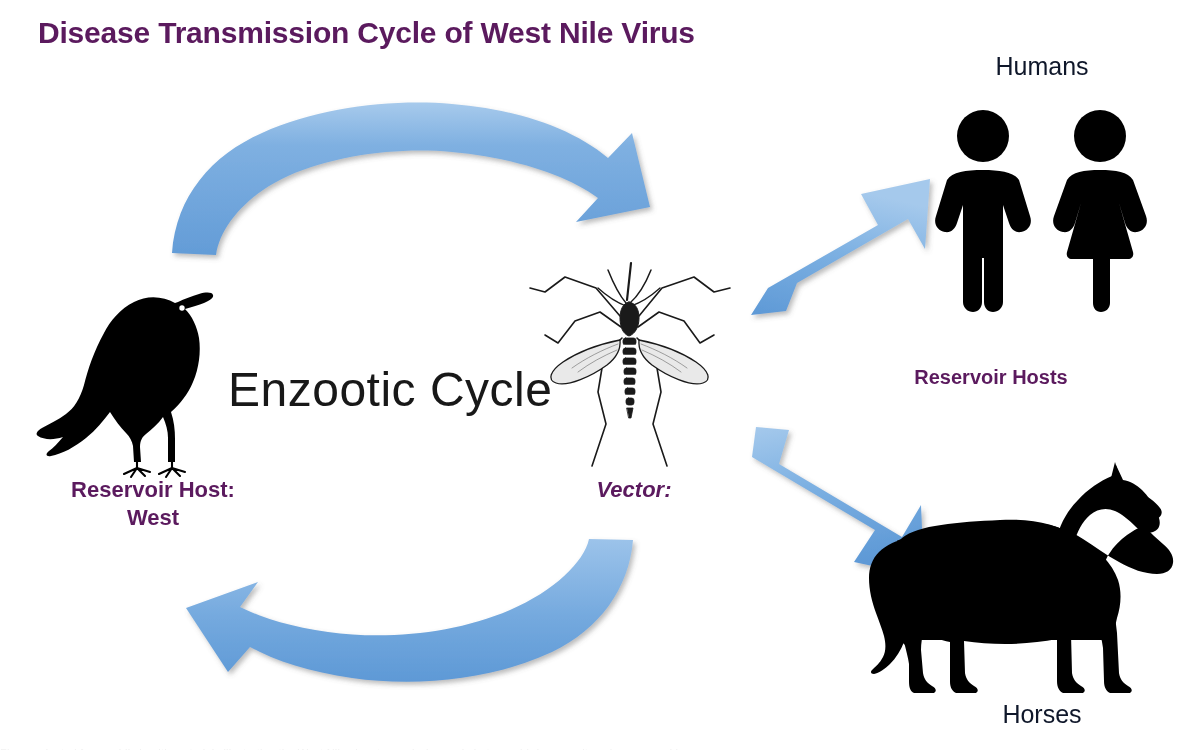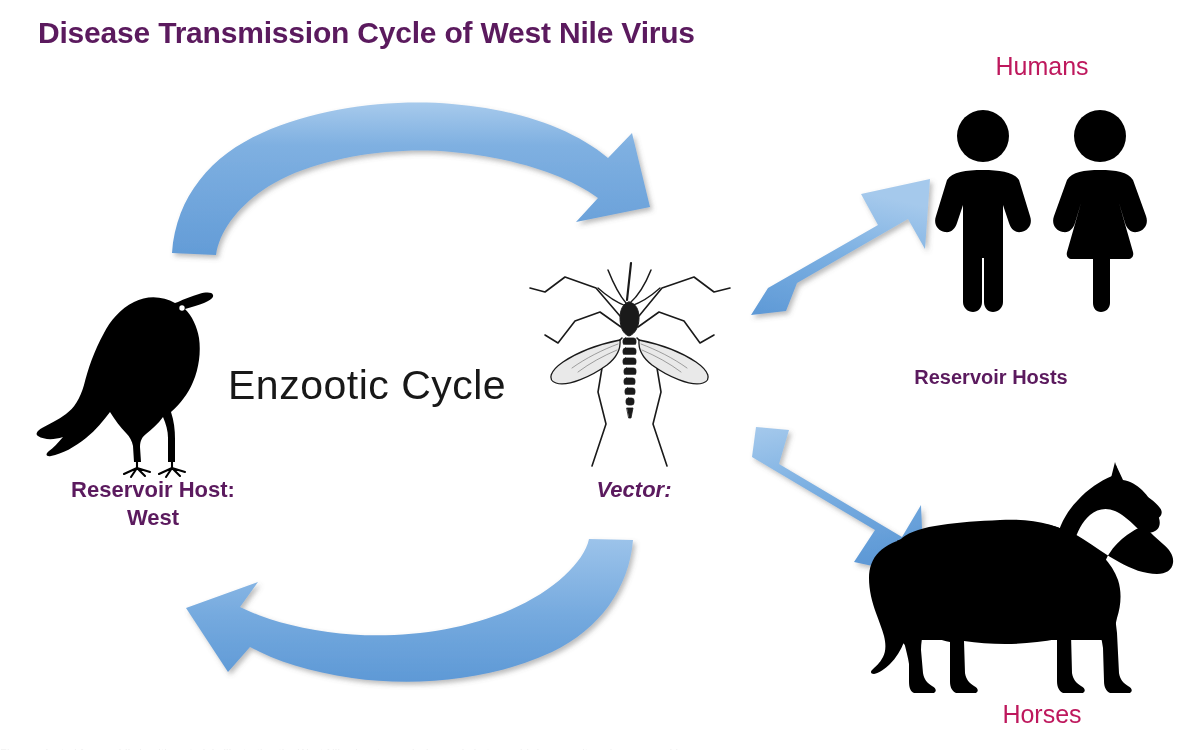--- a/index.html
+++ b/index.html
@@ -36,31 +36,31 @@
   .label-purple {
     color: #5b1a5e;
     font-weight: bold;
     font-size: 22px;
     line-height: 1.27;
     text-align: center;
     white-space: nowrap;
   }
   
   .label-dark {
-    color: #be185d;
+    color: #0f172a;
     font-weight: normal;
     font-size: 25px;
     text-align: center;
     white-space: nowrap;
   }
 
   #enzootic-text {
     left: 228px;
     top: 362px;
-    font-size: 41px;
+    font-size: 48px;
     font-weight: normal;
     color: #181818;
     letter-spacing: 0.5px;
     white-space: nowrap;
   }
 
   #reservoir-label { left: 24px;  top: 476px; width: 258px; }
   #vector-label    { left: 528px; top: 476px; width: 212px; font-style: italic; }
   #incidental-label{ left: 860px; top: 365px; width: 262px; font-size: 20px;}
   #humans-label    { left: 942px; top: 52px;  width: 200px; }

